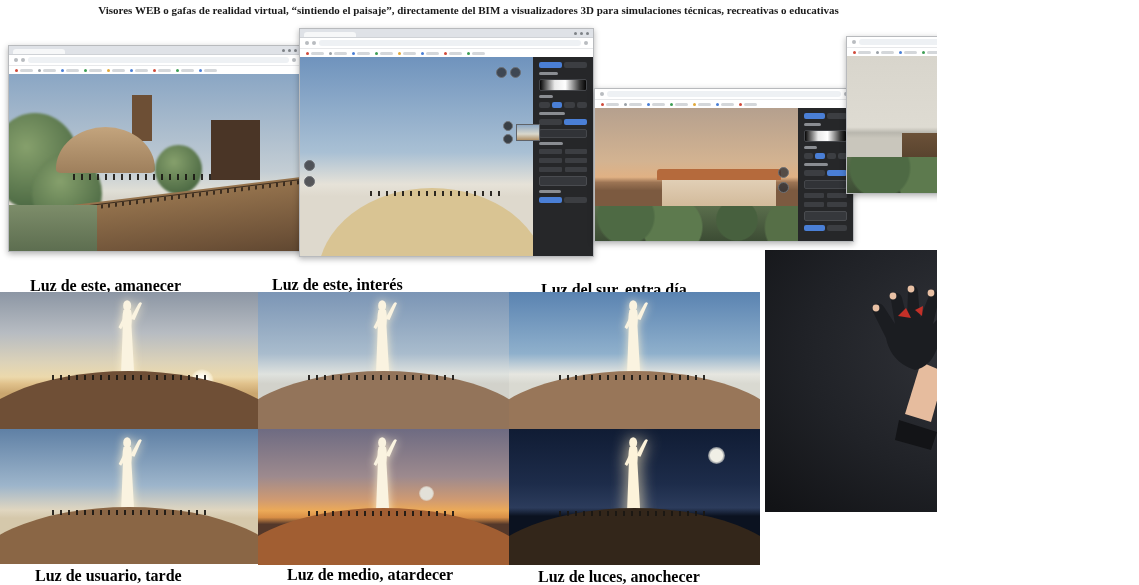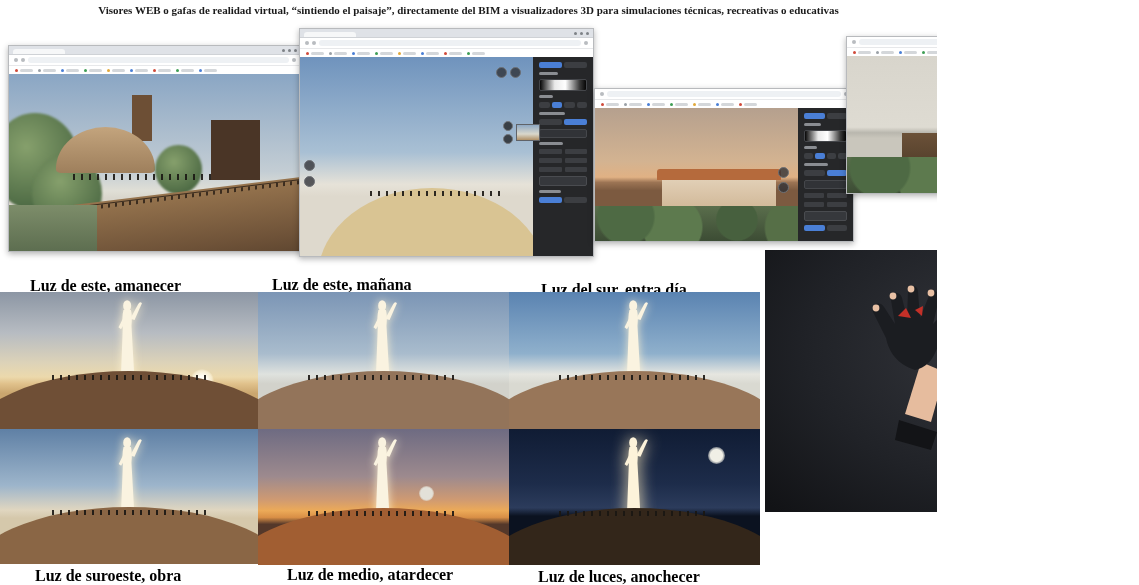--- a/index.html
+++ b/index.html
@@ -490,21 +490,21 @@
         <span class="dots">
             <i></i>
             <i></i>
           </span>
       </div>
     </div>
   </div>
 
 
   <div class="glabel" style="left:30px;top:277px">Luz de este, amanecer</div>
-  <div class="glabel" style="left:272px;top:276px">Luz de este, mañana</div>
+  <div class="glabel" style="left:272px;top:276px">Luz de este, interés</div>
   <div class="glabel" style="left:541px;top:281px">Luz del sur, entra día</div>
 
   <div class="cell c1" style="left:0;top:292px;width:258px;height:137px">
     <div class="sun"></div>
     <svg class="statue">
         <use href="#cristo"></use>
       </svg>
     <div class="hill"></div>
     <div class="ppl"></div>
   </div>
@@ -539,21 +539,21 @@
   </div>
   <div class="cell c6" style="left:509px;top:429px;width:251px;height:136px">
     <div class="moon"></div>
     <svg class="statue">
         <use href="#cristo"></use>
       </svg>
     <div class="hill"></div>
     <div class="ppl"></div>
   </div>
 
-  <div class="glabel" style="left:35px;top:567px">Luz de suroeste, obra</div>
+  <div class="glabel" style="left:35px;top:567px">Luz de usuario, tarde</div>
   <div class="glabel" style="left:287px;top:566px">Luz de medio, atardecer</div>
   <div class="glabel" style="left:538px;top:568px">Luz de luces, anochecer</div>
 
   <div class="vrphoto">
     <svg width="374" height="262" viewBox="0 0 374 262">
       <defs>
         <radialGradient id="bgg" cx="62%" cy="38%" r="85%">
           <stop offset="0%" stop-color="#34363c"></stop>
             <stop offset="60%" stop-color="#202227"></stop>
             <stop offset="100%" stop-color="#121316"></stop>

